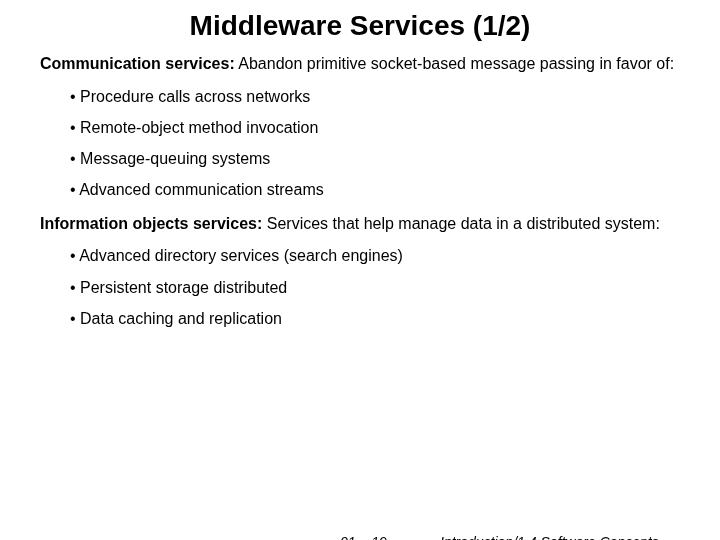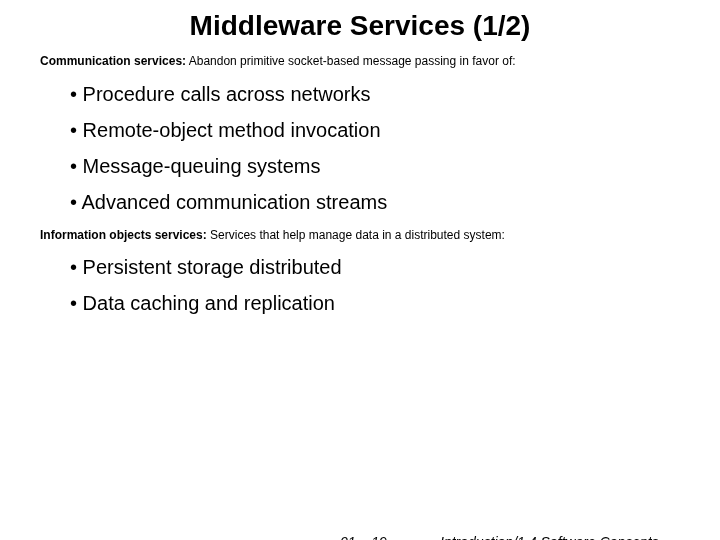--- a/index.html
+++ b/index.html
@@ -12,31 +12,31 @@
     padding: 10px 40px 0 40px;
     position: relative;
   }
   .title {
     text-align: center;
     font-size: 28px;
     font-weight: bold;
     margin-bottom: 12px;
   }
   .section-intro {
-    font-size: 12px;
+    font-size: 16px;
     line-height: 1.3;
     margin-bottom: 12px;
   }
   .section-intro .label { font-weight: bold; }
   .bullets {
     margin-left: 30px;
     margin-bottom: 14px;
   }
   .bullets .item {
-    font-size: 20px;
+    font-size: 16px;
     line-height: 1.2;
     margin-bottom: 12px;
   }
   .bullets .item::before {
     content: "• ";
   }
   .footer {
     position: absolute;
     bottom: 6px;
     left: 0;
@@ -65,20 +65,21 @@
   <div class="item">Procedure calls across networks</div>
   <div class="item">Remote-object method invocation</div>
   <div class="item">Message-queuing systems</div>
   <div class="item">Advanced communication streams</div>
 </div>
 
 <div class="section-intro">
   <span class="label">Information objects services:</span><span> Services that help manage data in a distributed system:</span>
 </div>
 <div class="bullets">
+  <div class="item">Advanced directory services (search engines)</div>
   <div class="item">Persistent storage distributed</div>
   <div class="item">Data caching and replication</div>
 </div>
 
 <div class="footer">
   <span class="page">01 – 19</span>
   <span class="chapter">Introduction/1.4 Software Concepts</span>
 </div>
 
 </body></html>

